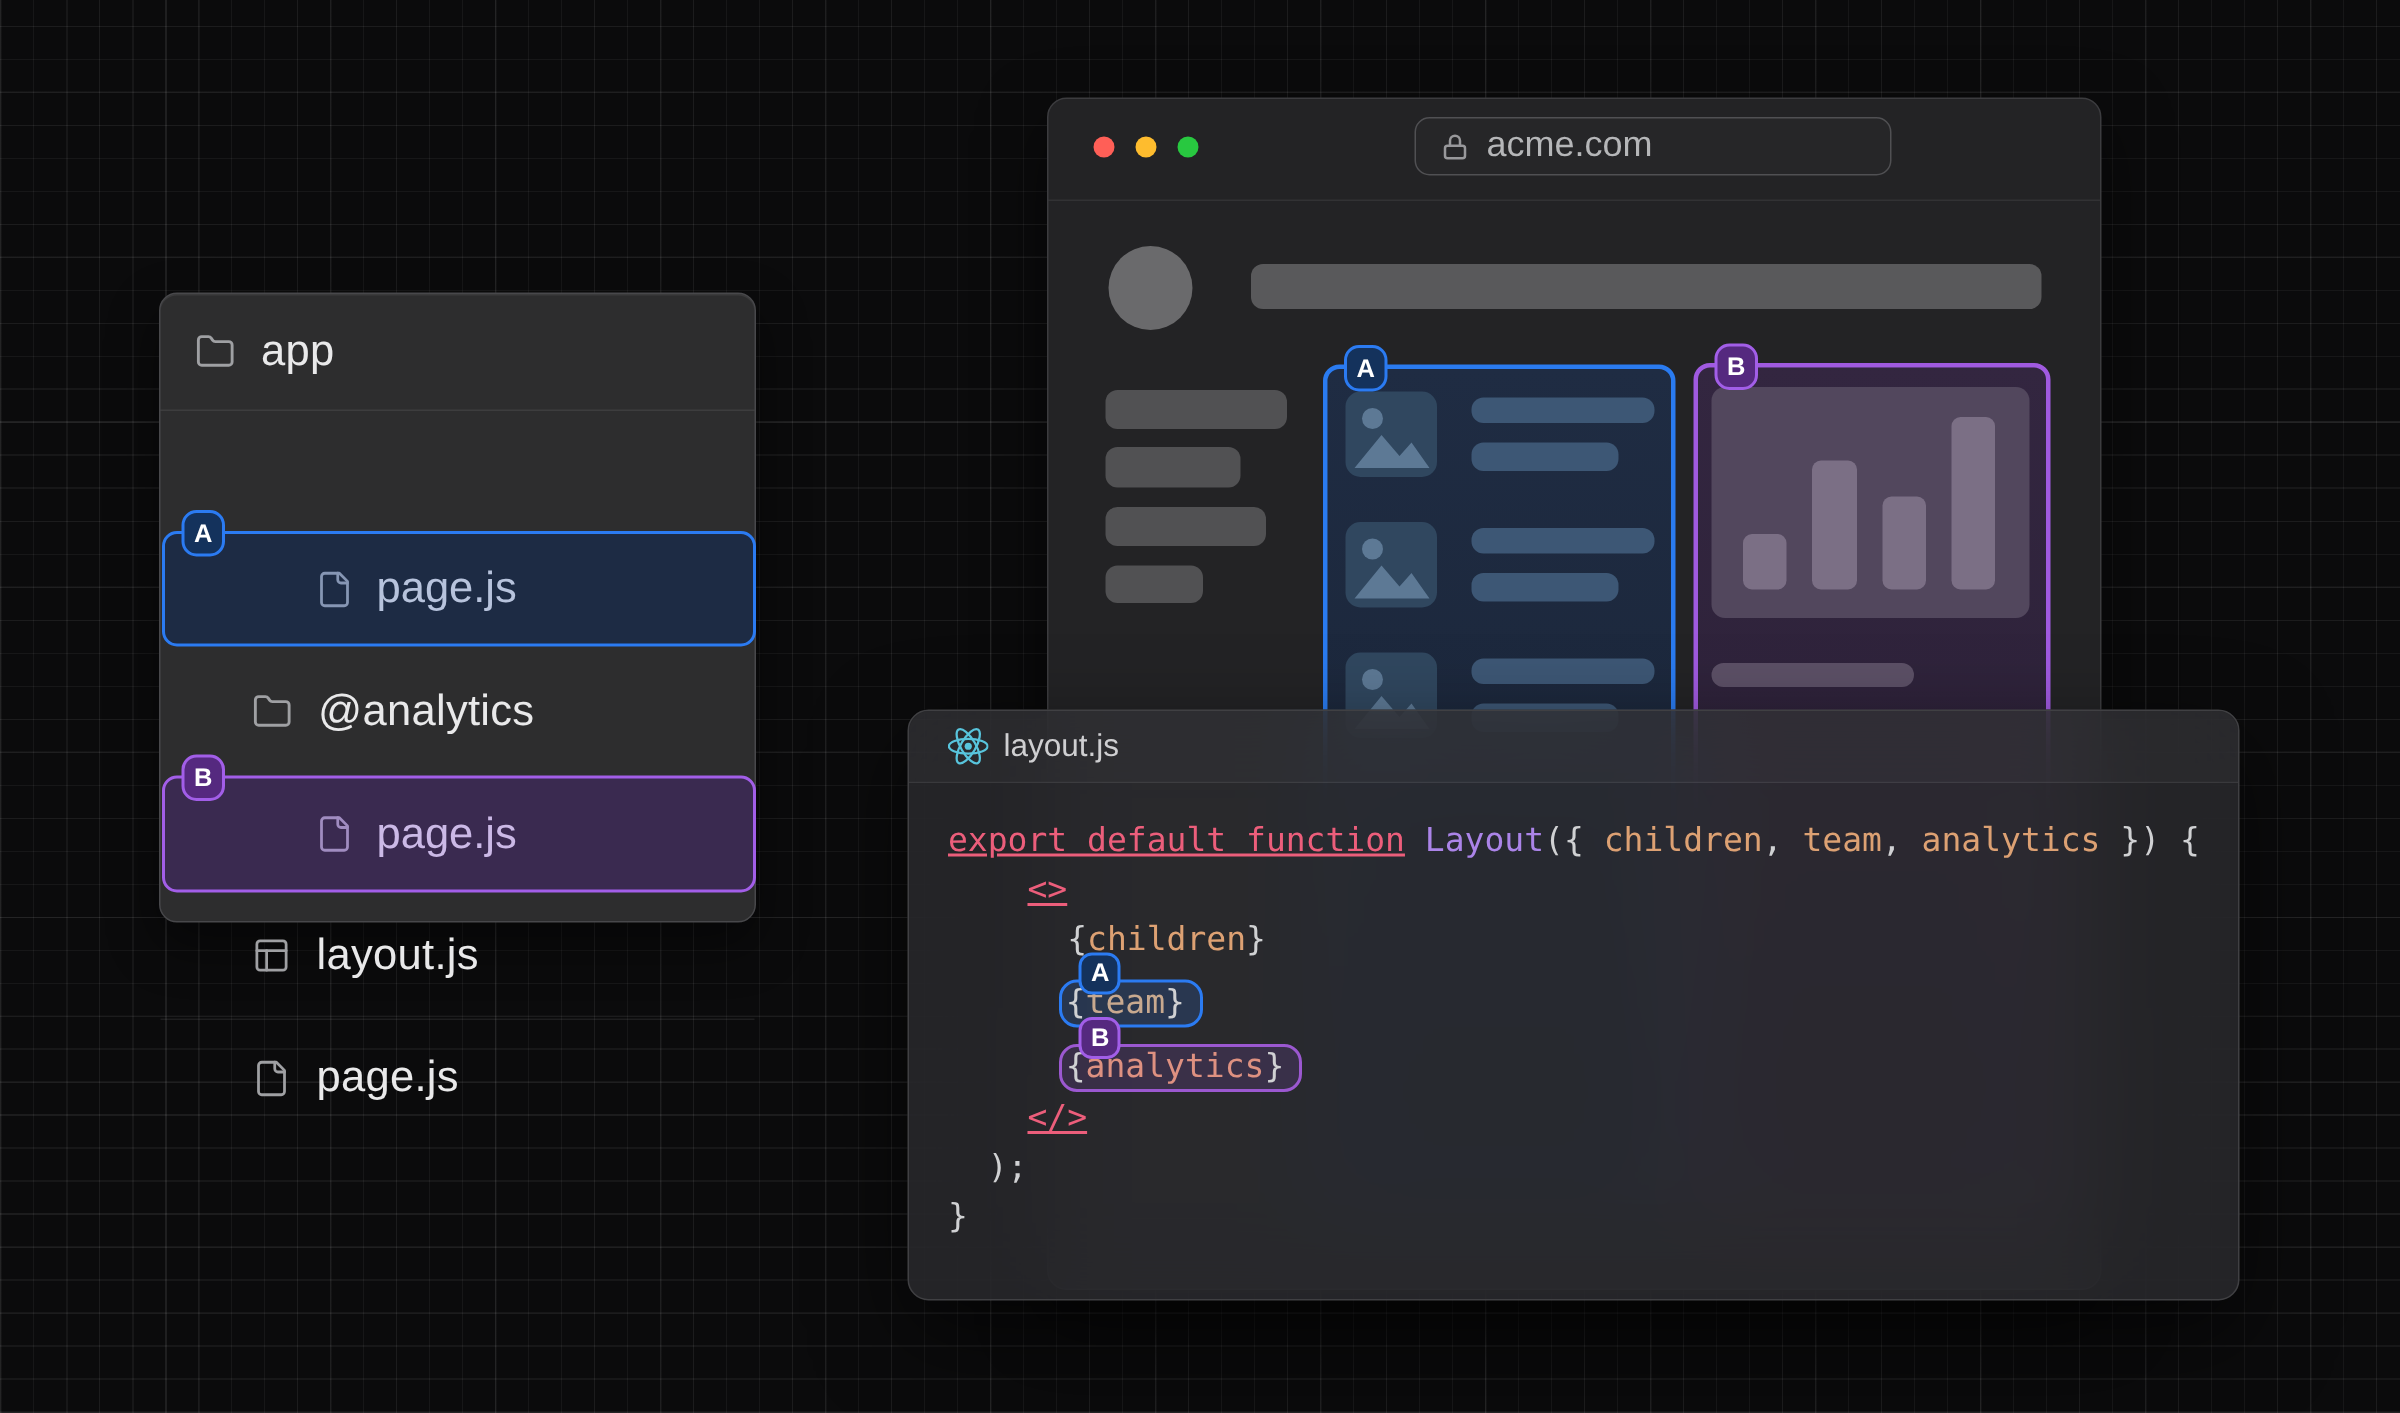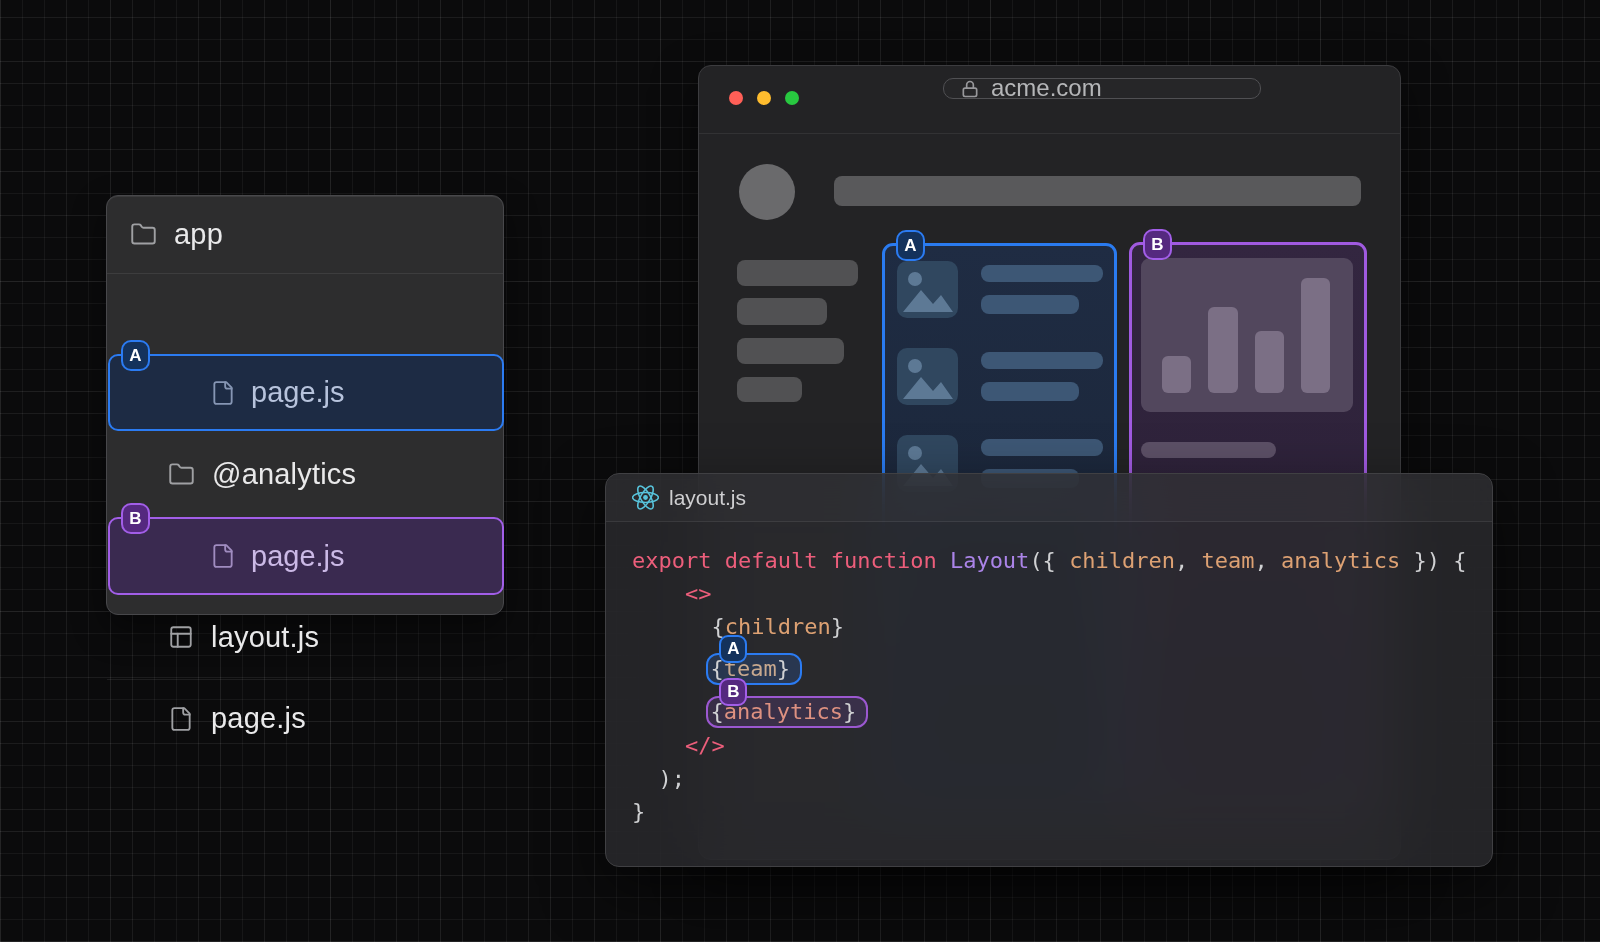--- a/index.html
+++ b/index.html
@@ -42,21 +42,21 @@
   .badge.a { background:#14325c; border:2.5px solid #2b7bf2; }
   .badge.b { background:#55297f; border:2.5px solid #a25ee8; }
 
   
   .browser { position:absolute; left:698px; top:65px; width:703px; height:795px;
     background:#232325; border:1px solid #3c3c3f; border-radius:13px;
     box-shadow:0 18px 44px rgba(0,0,0,0.5); }
   .titlebar { position:absolute; left:0; top:0; width:100%; height:68px;
     border-bottom:1px solid rgba(255,255,255,0.07); }
   .dot { position:absolute; width:14px; height:14px; border-radius:50%; }
-  .urlbar { position:absolute; left:244px; top:12px; width:318px; height:21px;
+  .urlbar { position:absolute; left:244px; top:12px; width:318px; height:39px;
     border:1.5px solid #505053; border-radius:10px; background:rgba(255,255,255,0.015);
     display:flex; align-items:center; color:#b5b6b8; font-size:24px; }
   .urlbar .lock { margin-left:16px; display:flex; }
   .urlbar .url { margin-left:11px; margin-top:-2px; }
 
   .b-avatar { position:absolute; left:40px; top:98px; width:56px; height:56px; border-radius:50%; background:#6a6a6c; }
   .b-topbar { position:absolute; left:135px; top:110px; width:527px; height:30px; border-radius:8px; background:#59595b; }
   .skel-bar { position:absolute; border-radius:8px; background:#515153; }
 
   
@@ -86,21 +86,21 @@
     border-bottom:1px solid rgba(255,255,255,0.08);
     border-radius:14px 14px 0 0;
     display:flex; align-items:center; }
   .code-head .react { margin-left:26px; display:flex; }
   .code-head .fname { margin-left:10px; color:#cfcfd1; font-size:21px; }
 
   .code-body { position:absolute; left:26px; top:48px; right:10px; bottom:0; padding-top:22px;
     font-family:"DejaVu Sans Mono", monospace; font-size:22px; line-height:33px;
     color:#d0d1d3; }
   .cl { display:block; white-space:pre; }
-  .tok-kw { color:#ec5e7b; }
+  .tok-kw { color:#ec5e7b;text-decoration:underline; }
   .tok-fn { color:#ab84e8; }
   .tok-pr { color:#dda173; }
   .tok-pu { color:#d0d1d3; }
   .tok-team { color:#c8a98f; }
   .tok-ana { color:#de9181; }
 
   .code-box { position:relative; display:inline-block; border-radius:12px; line-height:26px;
     padding:1px 10px 1px 2px; margin:10px 0 1px -5px; vertical-align:baseline; }
   .code-box.blue { background:rgba(43,113,226,0.20); border:2.5px solid #2b7bf2; }
   .code-box.purple { background:rgba(150,90,220,0.16); border:2.5px solid #9b58d0; }

